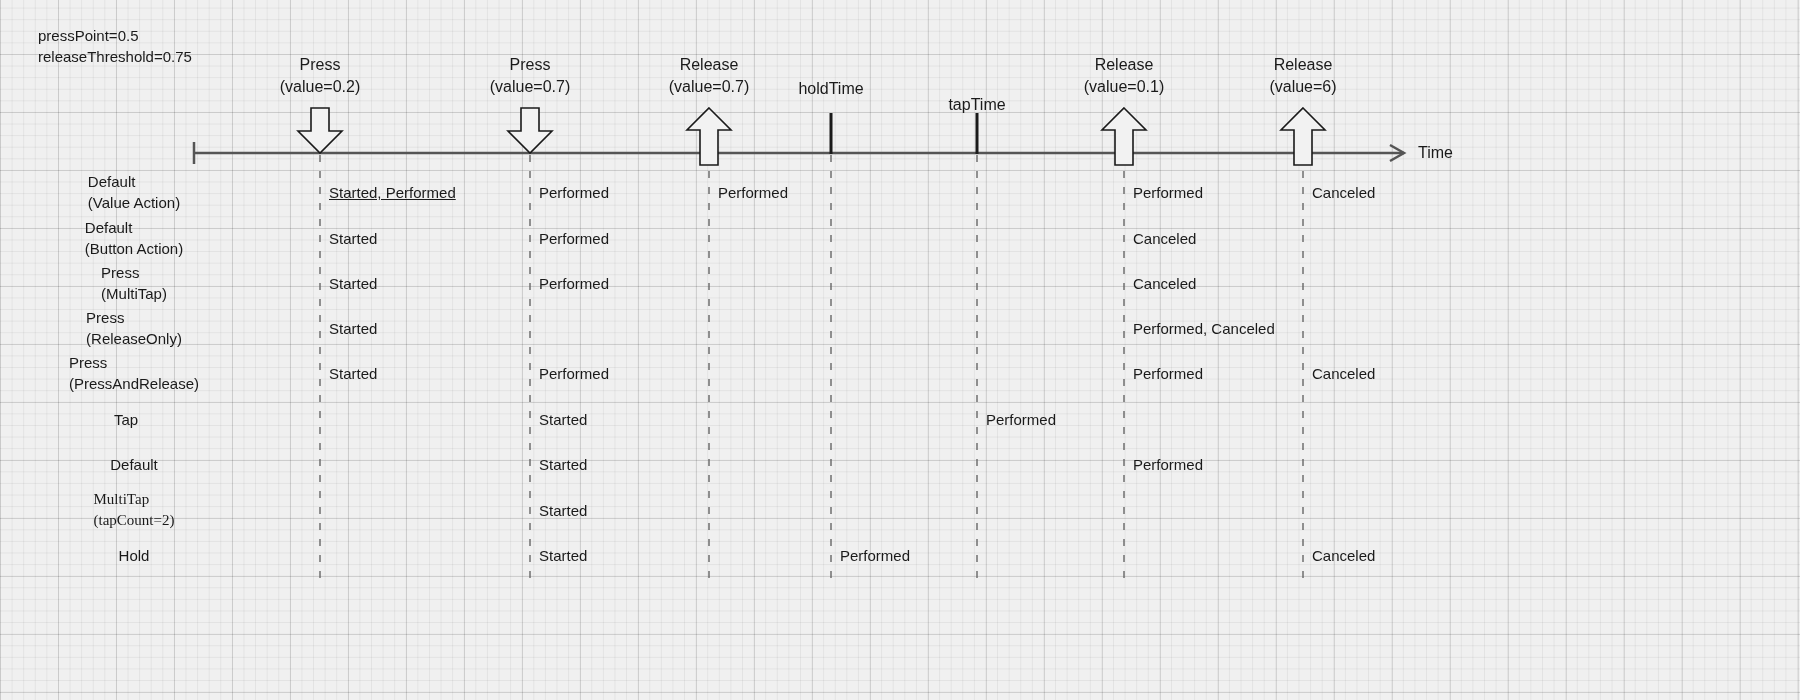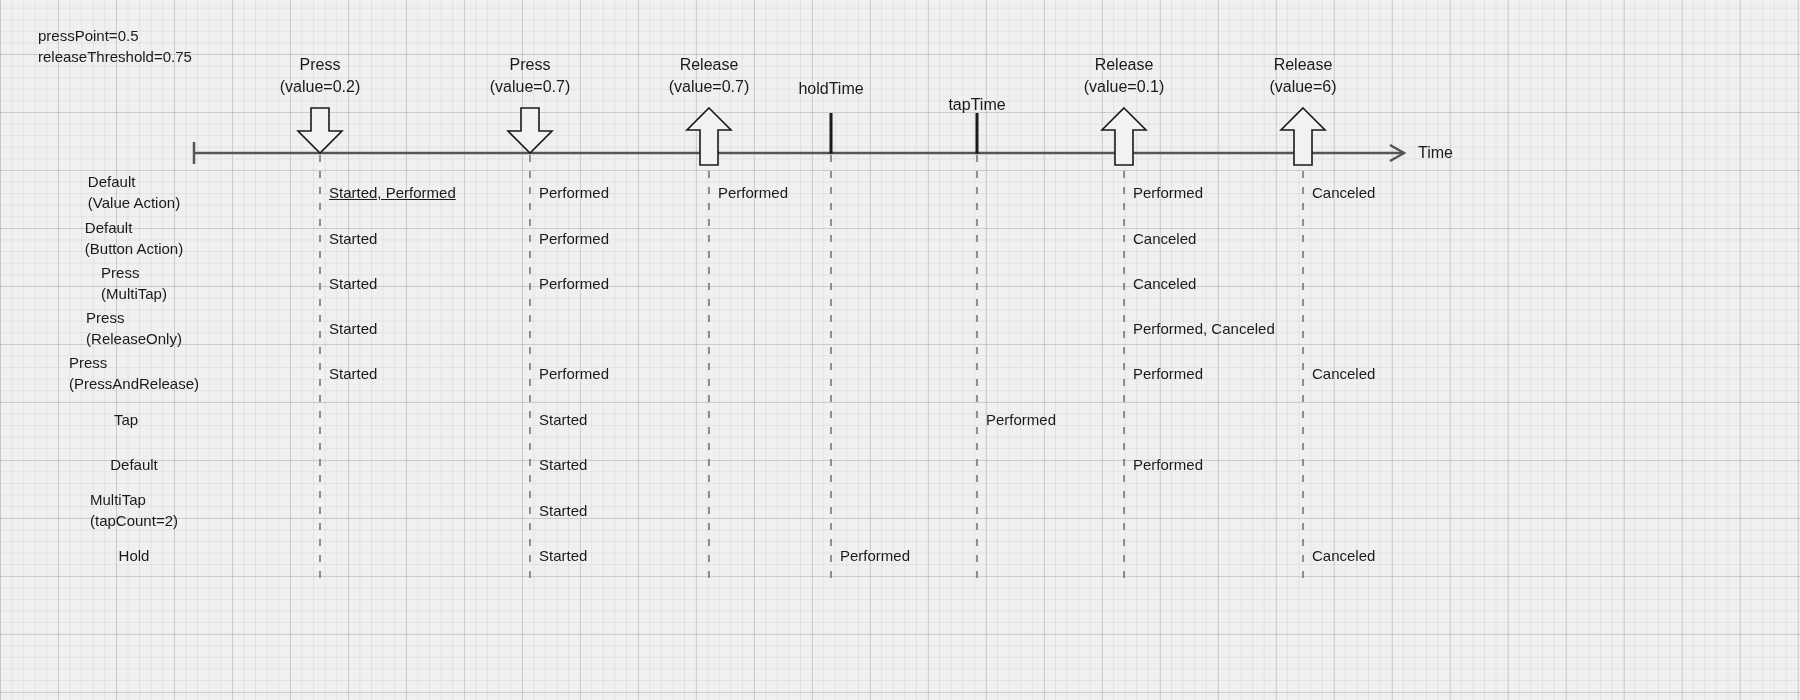--- a/index.html
+++ b/index.html
@@ -114,21 +114,21 @@
       <div class="txt rowlabel" style="left: 134px; top: 373px;">
         <div>Press</div>
         <div>(PressAndRelease)</div>
       </div>
       <div class="txt rowlabel" style="left: 126px; top: 419px;">
         <div>Tap</div>
       </div>
       <div class="txt rowlabel" style="left: 134px; top: 464px;">
         <div>Default</div>
       </div>
-      <div class="txt rowlabel" style="left: 134px; top: 510px;">
+      <div class="txt rowlabel" style="left: 134px; top: 510px; font-family: Liberation Serif, serif;">
         <div>MultiTap</div>
         <div>(tapCount=2)</div>
       </div>
       <div class="txt rowlabel" style="left: 134px; top: 555px;">
         <div>Hold</div>
       </div>
     </div>
   <div id="cells">
       <div class="txt cell" style="left: 329px; top: 193px; text-decoration: underline;">Started, Performed</div>
       <div class="txt cell" style="left: 539px; top: 193px;">Performed</div>

